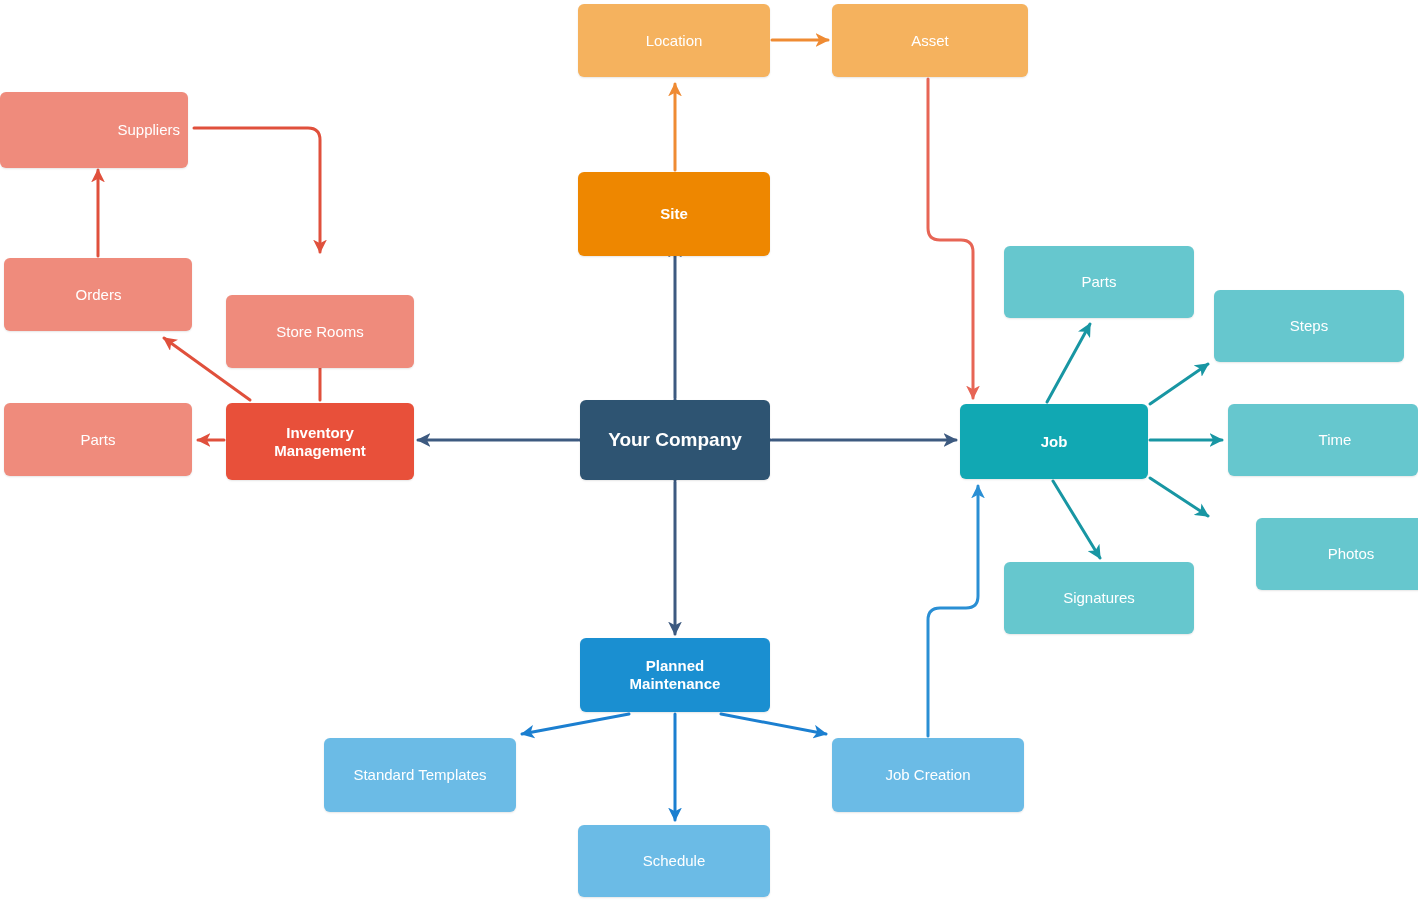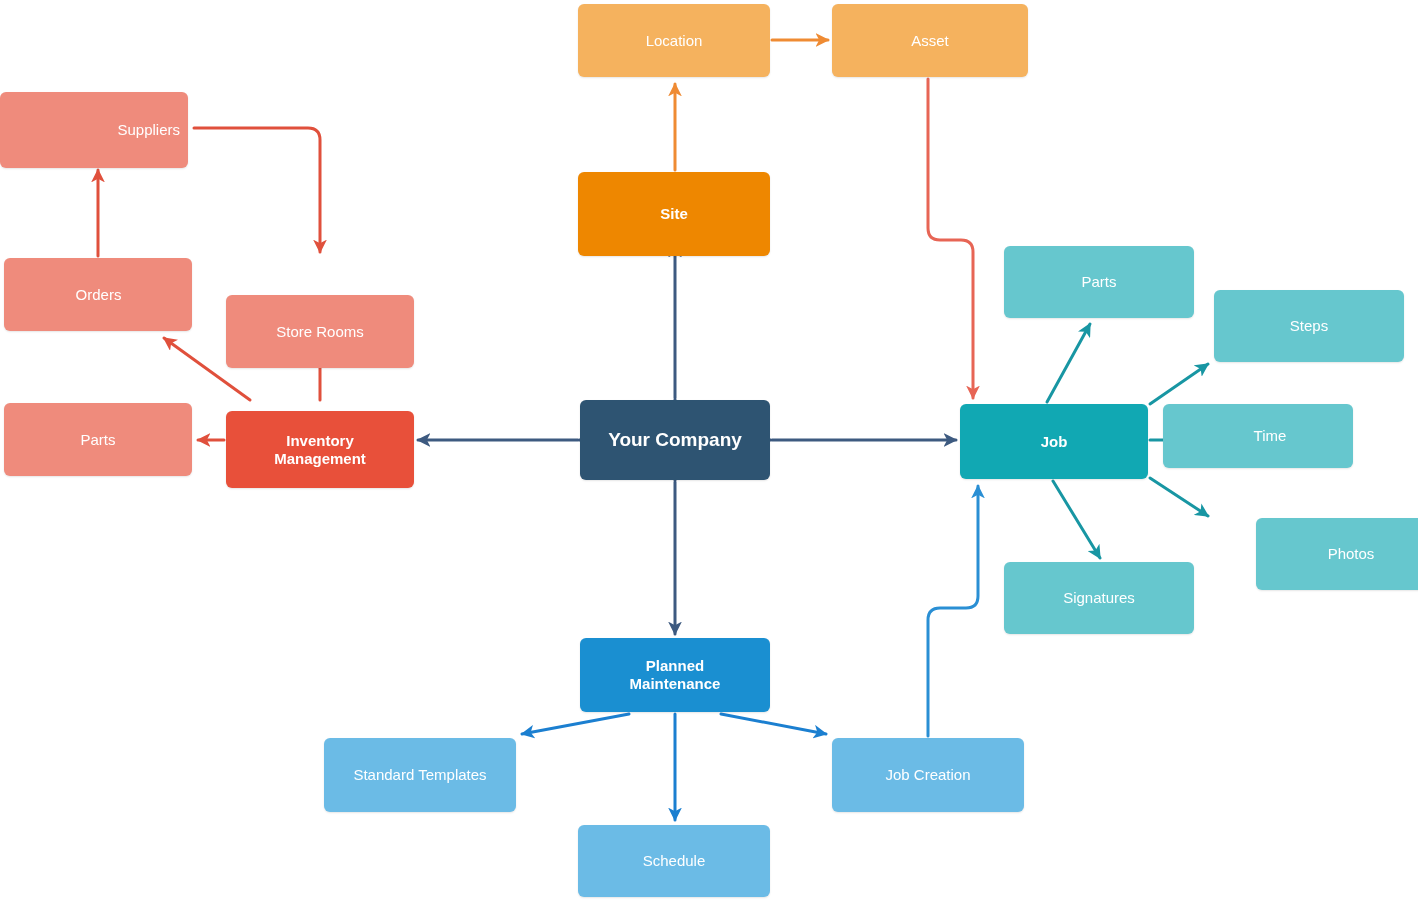--- a/index.html
+++ b/index.html
@@ -100,36 +100,36 @@
     </div>
     <div class="node n-sub" style="left: 4px; top: 258px; width: 188px; height: 73px; background: rgb(239, 139, 124); padding-left: 9px;">
       <span>Orders</span>
     </div>
     <div class="node n-sub" style="left: 226px; top: 258px; width: 188px; height: 73px; background: rgb(239, 139, 124); margin-top: 37px;">
       <span>Store Rooms</span>
     </div>
     <div class="node n-sub" style="left: 4px; top: 403px; width: 188px; height: 73px; background: rgb(239, 139, 124);">
       <span>Parts</span>
     </div>
-    <div class="node n-hub" style="left: 226px; top: 403px; width: 188px; height: 77px; background: rgb(232, 80, 58); margin-top: 8px;">
+    <div class="node n-hub" style="left: 226px; top: 403px; width: 188px; height: 77px; background: rgb(232, 80, 58);">
       <span>Inventory<br>Management</span>
     </div>
     <div class="node n-center" style="left: 580px; top: 400px; width: 190px; height: 80px; background: rgb(46, 84, 114);">
       <span>Your Company</span>
     </div>
     <div class="node n-hub" style="left: 960px; top: 404px; width: 188px; height: 75px; background: rgb(17, 168, 179);">
       <span>Job</span>
     </div>
     <div class="node n-sub" style="left: 1004px; top: 246px; width: 190px; height: 72px; background: rgb(102, 199, 206);">
       <span>Parts</span>
     </div>
     <div class="node n-sub" style="left: 1214px; top: 290px; width: 190px; height: 72px; background: rgb(102, 199, 206);">
       <span>Steps</span>
     </div>
-    <div class="node n-sub" style="left: 1163px; top: 404px; width: 190px; height: 64px; background: rgb(102, 199, 206); padding-left: 32px;">
+    <div class="node n-sub" style="left: 1228px; top: 404px; width: 190px; height: 72px; background: rgb(102, 199, 206); padding-left: 32px;">
       <span>Time</span>
     </div>
     <div class="node n-sub" style="left: 1214px; top: 518px; width: 190px; height: 72px; background: rgb(102, 199, 206); margin-left: 42px;">
       <span>Photos</span>
     </div>
     <div class="node n-sub" style="left: 1004px; top: 562px; width: 190px; height: 72px; background: rgb(102, 199, 206);">
       <span>Signatures</span>
     </div>
     <div class="node n-hub" style="left: 580px; top: 638px; width: 190px; height: 74px; background: rgb(26, 143, 209);">
       <span>Planned<br>Maintenance</span>

